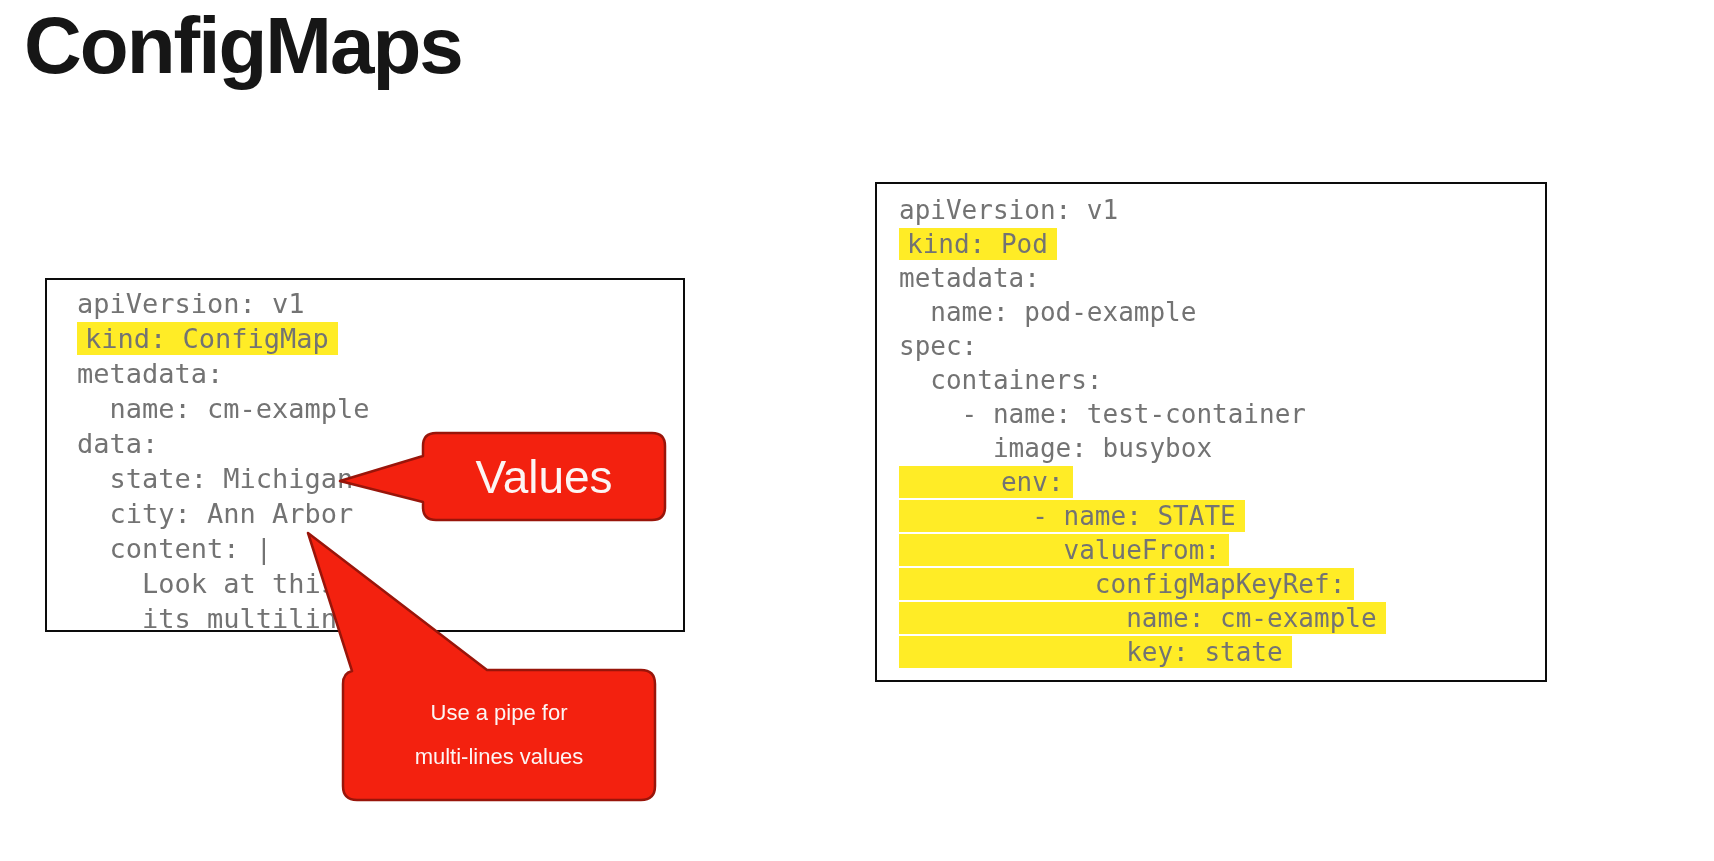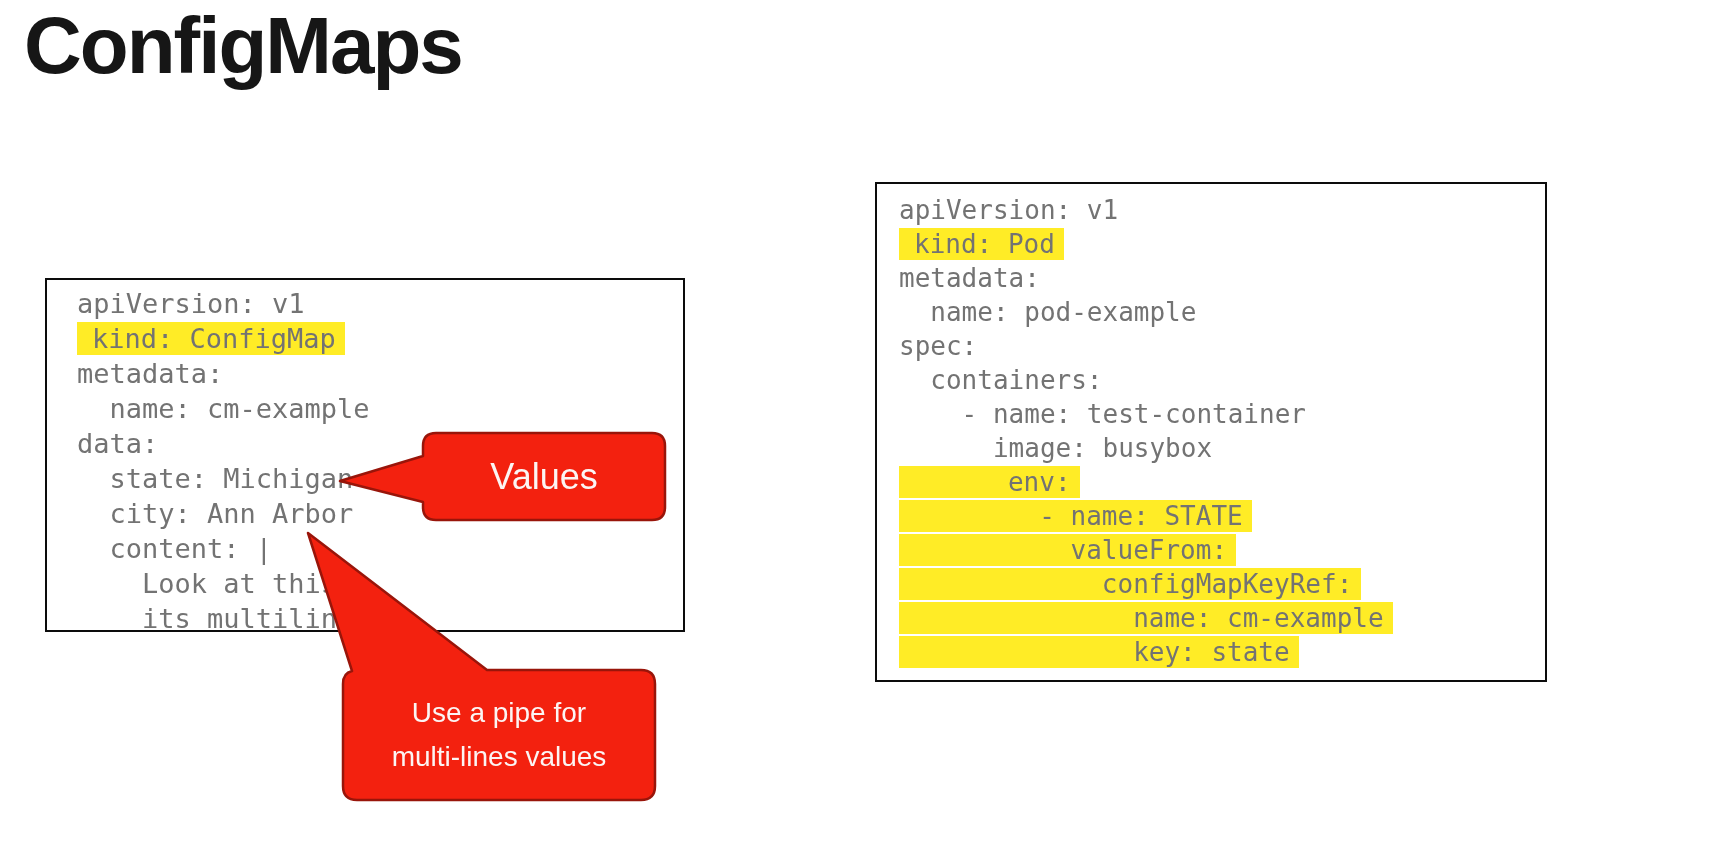--- a/index.html
+++ b/index.html
@@ -34,21 +34,21 @@
     padding:6px 0 0 30px;
   }
   #right-codebox{
     left:875px;top:182px;width:672px;height:500px;
     font-size:26px;line-height:34px;
     padding:9px 0 0 22px;
   }
   .code-line{white-space:pre;}
   .hl{
     background:var(--hl,#ffec26);
-    padding:1px 9px 1px 15px;
+    padding:1px 9px 1px 8px;
   }
   #callout-svg{
     position:absolute;left:0;top:0;
     pointer-events:none;
   }
   .callout-shape{
     fill:var(--callout-fill,#f3210f);
     stroke:var(--callout-border,#99150a);
     stroke-width:2.5;
     stroke-linejoin:round;
@@ -56,25 +56,25 @@
   .callout-label{
     position:absolute;
     display:flex;align-items:center;justify-content:center;
     text-align:center;
     color:#fcf5f4;
     font-family:"Liberation Sans", sans-serif;
     white-space:pre-line;
   }
   #values-label{
     left:423px;top:433px;width:242px;height:87px;
-    font-size:36px;
+    font-size:46px;
   }
   #pipe-label{
     left:343px;top:670px;width:312px;height:130px;
-    font-size:28px;line-height:44px;
+    font-size:22px;line-height:44px;
   }
 </style>
 </head>
 <body>
 
 <div id="canvas">
 
   <div class="slide-title">ConfigMaps</div>
 
   <div id="left-codebox" class="codebox"><div class="code-line">apiVersion: v1</div><div class="code-line"><span class="hl">kind: ConfigMap</span></div><div class="code-line">metadata:</div><div class="code-line">  name: cm-example</div><div class="code-line">data:</div><div class="code-line">  state: Michigan</div><div class="code-line">  city: Ann Arbor</div><div class="code-line">  content: |</div><div class="code-line">    Look at this,</div><div class="code-line">    its multiline!</div></div>

